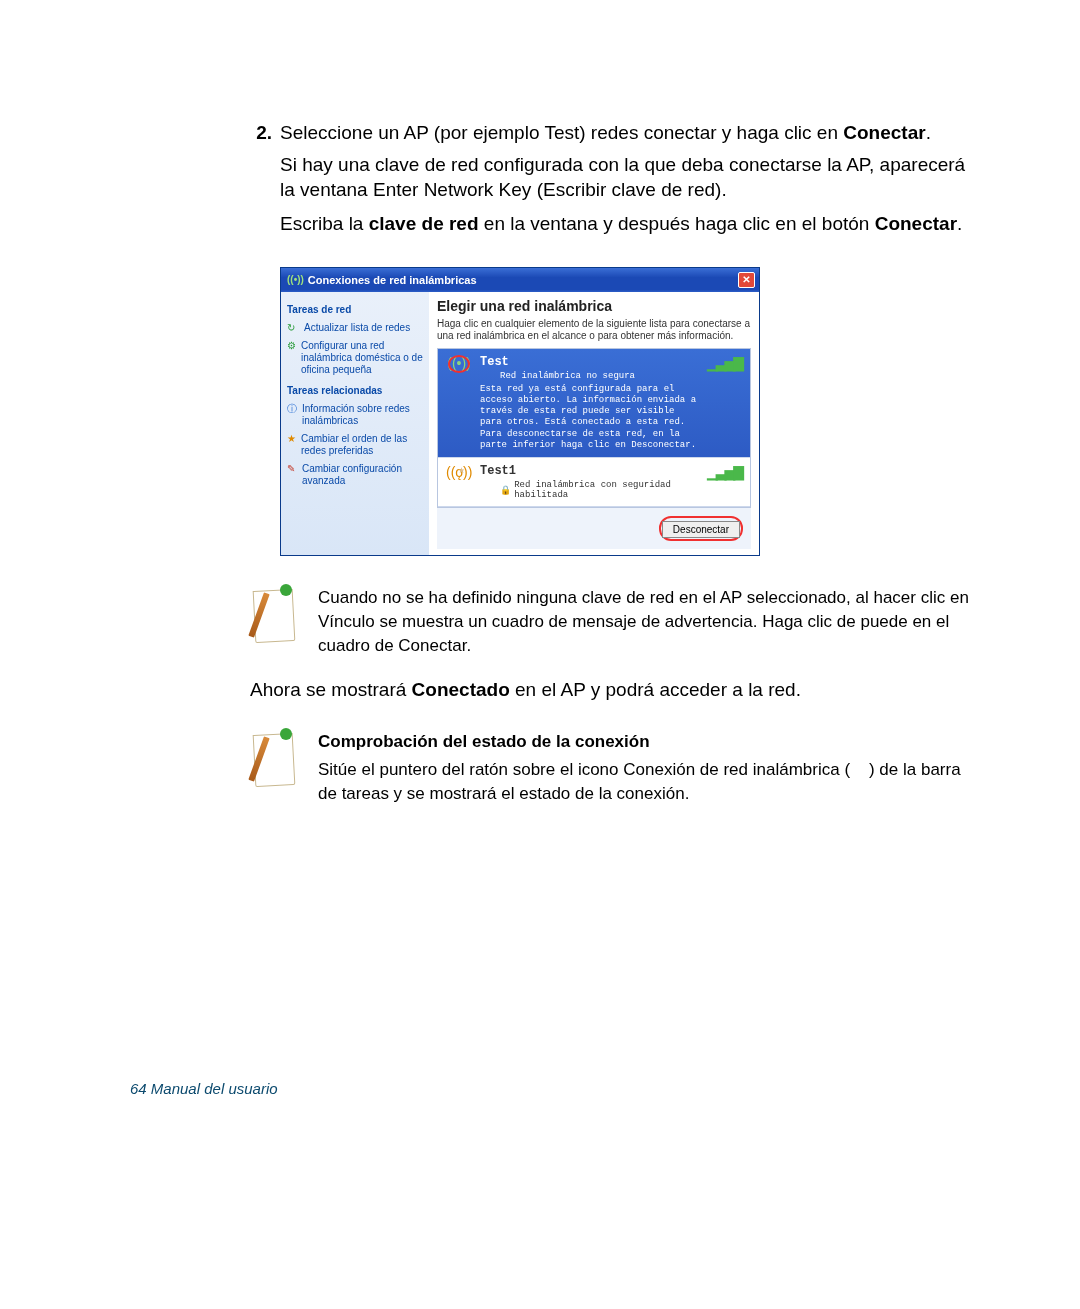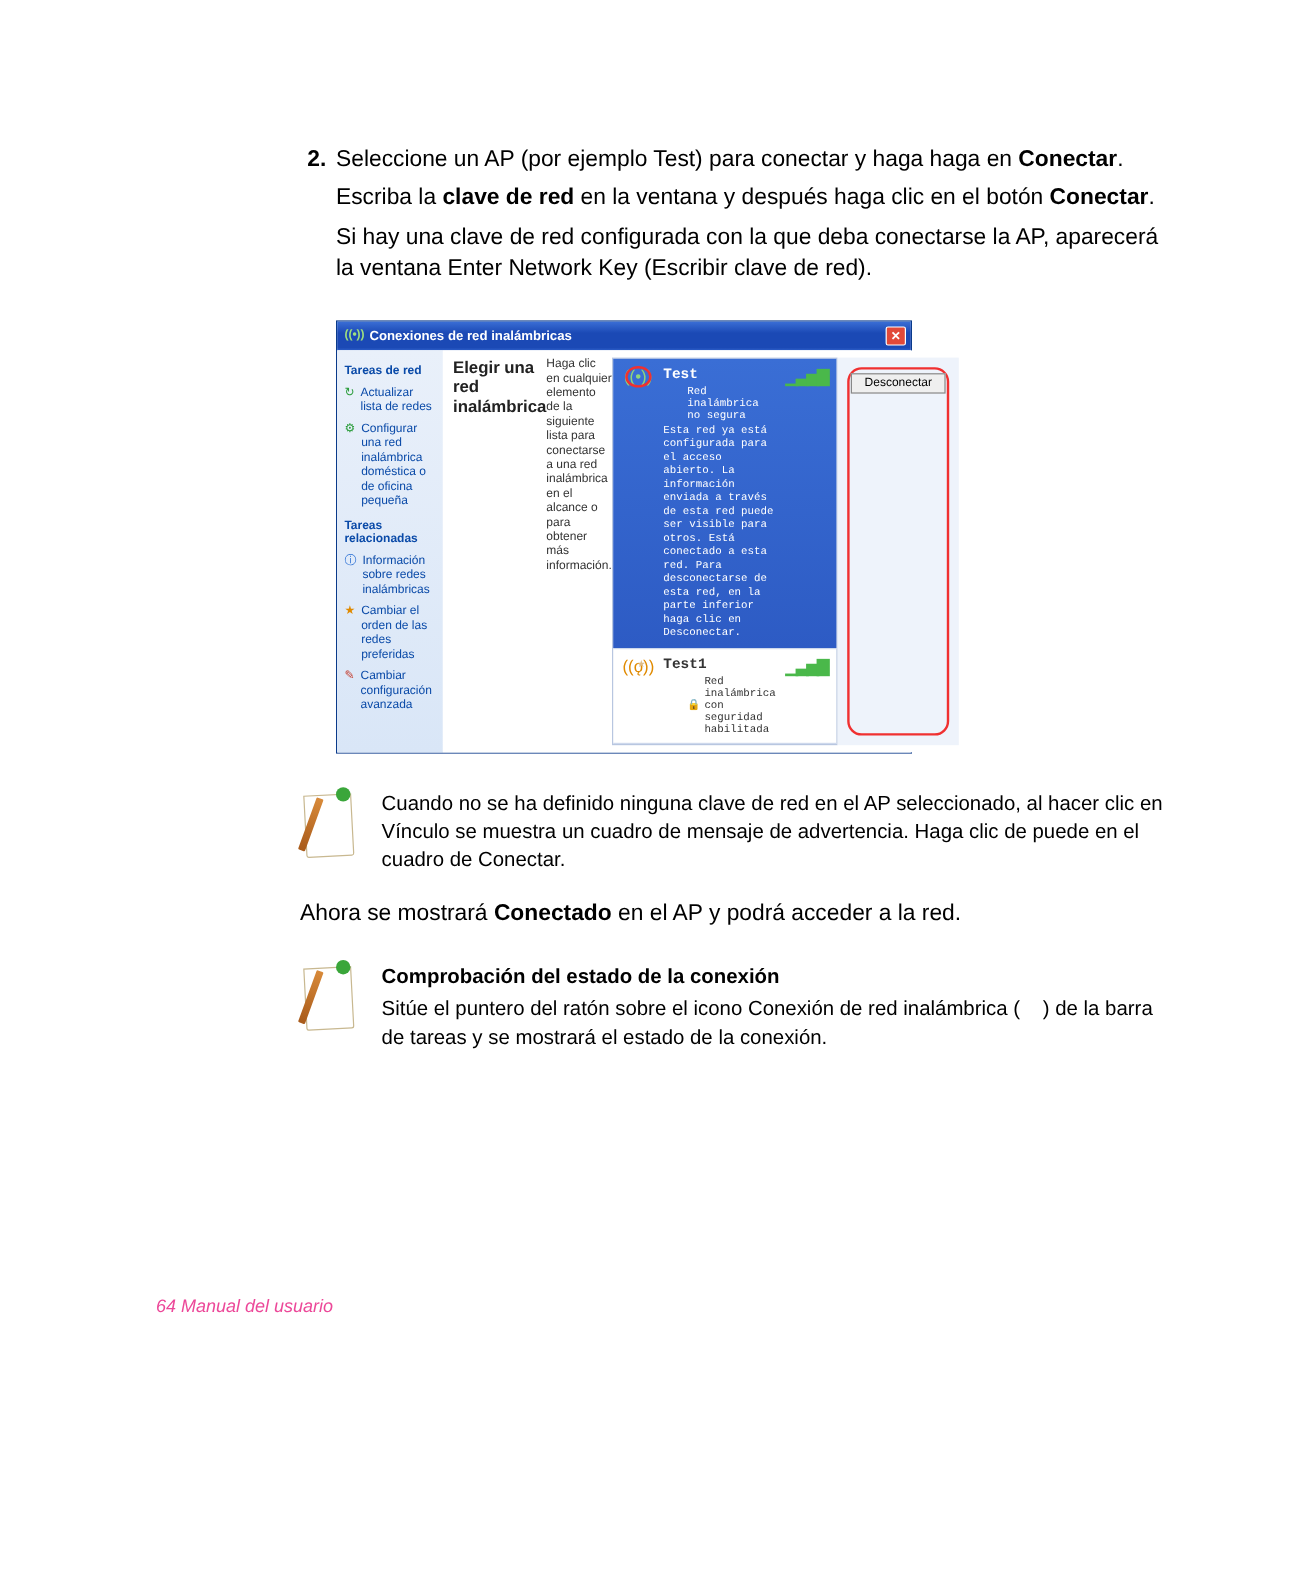--- a/index.html
+++ b/index.html
@@ -83,21 +83,21 @@
   }
   .sb-icon { width:12px; display:inline-block; font-size:10px; }
   .sb-icon.green{color:#2a9c3a;}
   .sb-icon.orange{color:#e08a00;}
   .sb-icon.blue{color:#2a6fd4;}
   .sb-icon.red{color:#c43a2a;}
   .xp-main {
     flex:1;
     background:#fff;
     padding: 6px 8px 6px 8px;
-    display:flex; flex-direction:row;
+    display:flex; flex-direction:column;
   }
   .main-title { font-size:14px; font-weight:bold; color:#222; margin-bottom:4px; }
   .main-desc { font-size:10px; color:#333; line-height:1.2; margin-bottom:6px;}
   .net-list {
     flex:1;
     border:1px solid #b8c6e0;
   }
   .net-item {
     display:flex; gap:8px; padding:6px 8px;
     font-size:10px; border-bottom:1px solid #cdd8ec;
@@ -173,47 +173,47 @@
   .note-heading { font-weight:bold; margin-bottom:4px; font-size:17px; }
   .body-para {
     font-size:19px; line-height:1.4; margin: 20px 0 26px 0;
   }
   .footer {
     position:absolute;
     left:130px;
     bottom:212px;
     font-size:15px;
     font-style:italic;
-    color:#ec4899;
+    color:#0c4a6e;
     margin-top:32px;
   }
   .red-oval-icon{
     position:absolute;
     border:2px solid #f03030;
     border-radius:50%;
     width:22px; height:18px;
     left:2px; top:0;
   }
   .star-dot::before{content:"★"; color:#e0be8a; font-size:8px; position:absolute; left:12px; top:2px;}
 </style>
 </head>
 <body>
 
 <div class="page">
 
   <div class="step-row">
     <div class="step-num">2.</div>
     <div class="step-text">
-      <span>Seleccione un AP (por ejemplo Test) para conectar y haga haga en </span><span class="bold">Conectar</span><span>.</span>
-    </div>
-  </div>
+      <span>Seleccione un AP (por ejemplo Test) redes conectar y haga clic en </span><span class="bold">Conectar</span><span>.</span>
+    </div>
+  </div>
+  <div class="step-para">Si hay una clave de red configurada con la que deba conectarse la AP, aparecerá la ventana Enter Network Key (Escribir clave de red).</div>
   <div class="step-para">
     <span>Escriba la </span><span class="bold">clave de red</span><span> en la ventana y después haga clic en el botón </span><span class="bold">Conectar</span><span>.</span>
   </div>
-  <div class="step-para">Si hay una clave de red configurada con la que deba conectarse la AP, aparecerá la ventana Enter Network Key (Escribir clave de red).</div>
 
   <div class="xp-dialog">
     <div class="xp-titlebar">
       <div class="tb-left">
         <span class="tb-icon">((•))</span>
         <span>Conexiones de red inalámbricas</span>
       </div>
       <div class="xp-close">✕</div>
     </div>
     <div class="xp-body">

